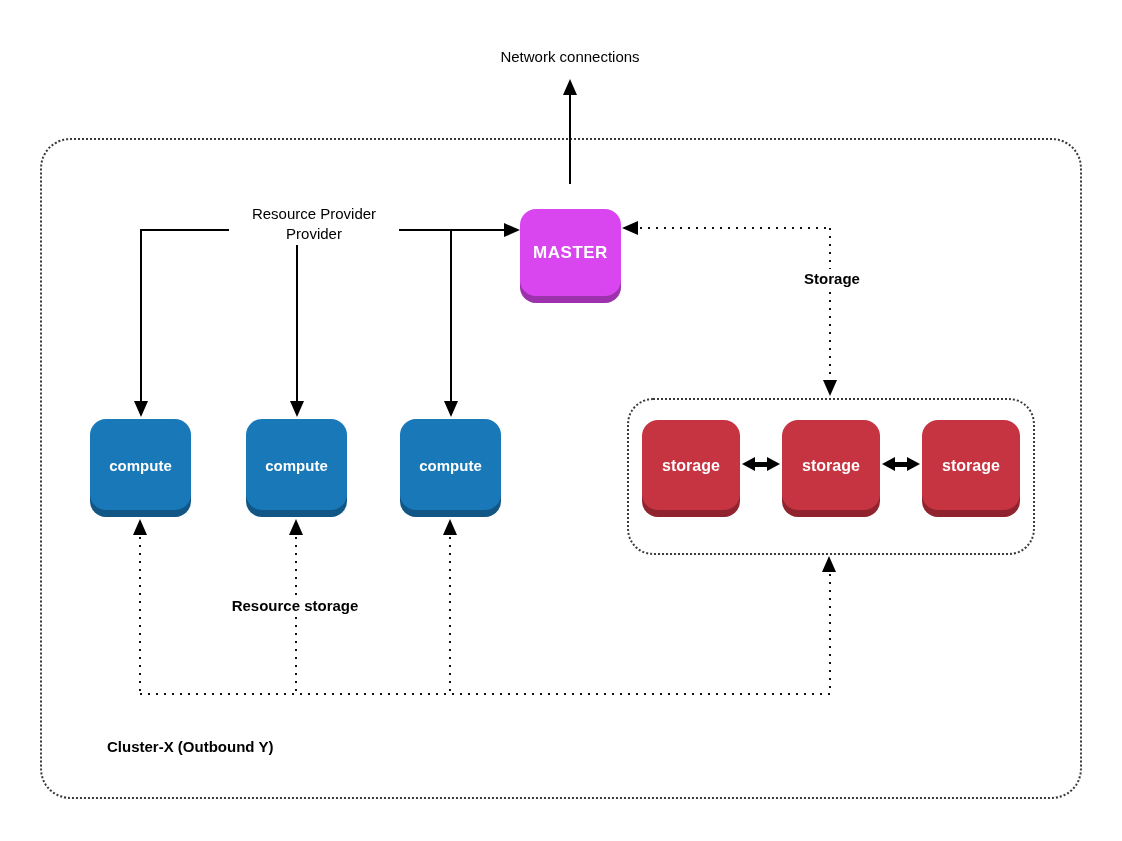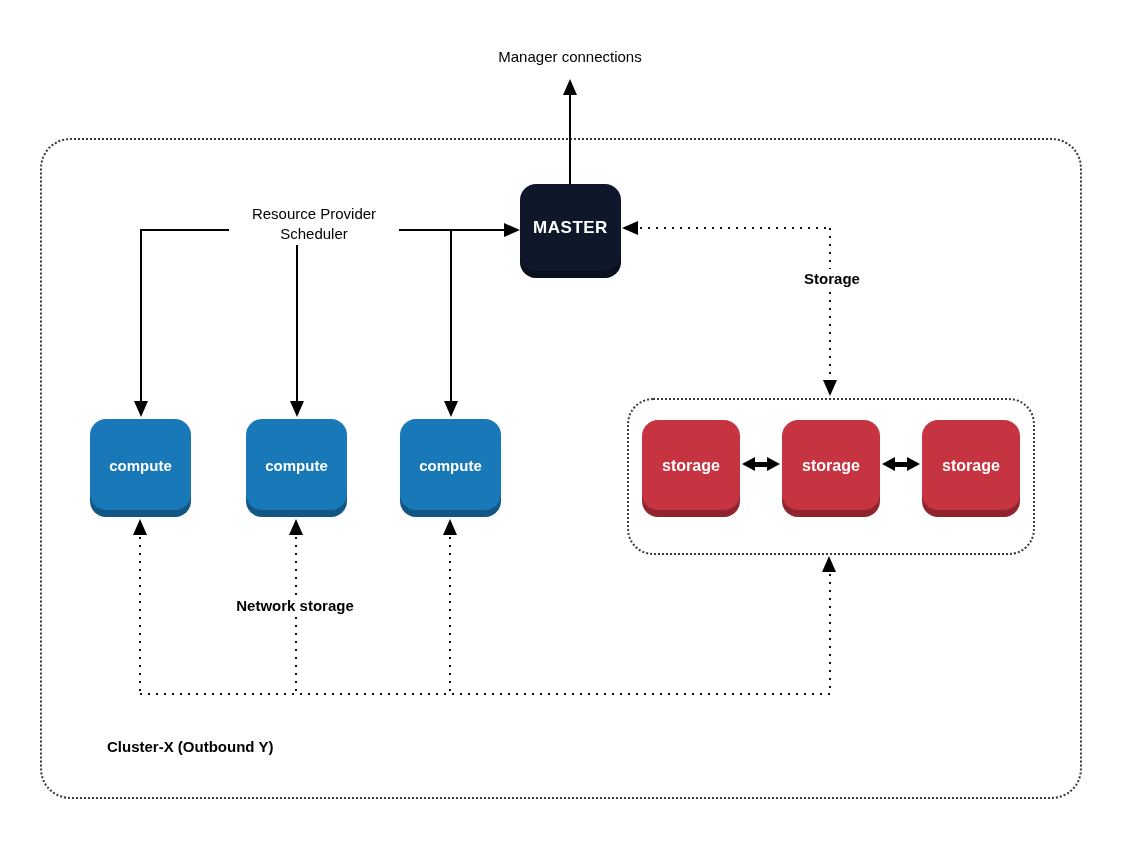--- a/index.html
+++ b/index.html
@@ -57,39 +57,39 @@
   .lbl-network{left:219px;top:596px;width:152px;}
   .lbl-cluster{left:107px;top:737px;width:260px;background:transparent;}
 </style>
 </head>
 <body>
 
 <div class="canvas">
 
   <div class="outer-boundary"></div>
 
-  <div class="lbl center lbl-outbound">Manager connections</div>
+  <div class="lbl center lbl-outbound">Network connections</div>
   <div class="sline" style="left:569px;top:95px;width:2px;height:89px;"></div>
   <div class="ah ah-up" style="left:563px;top:79px;"></div>
 
-  <div class="node master" style="background-color: #0f172a;">
+  <div class="node master" style="background-color: #d946ef; margin-top: 25px;">
     <span>MASTER</span>
   </div>
 
   <div class="sline" style="left:141px;top:229px;width:363px;height:2px;"></div>
   <div class="ah ah-right" style="left:504px;top:223px;"></div>
   <div class="sline" style="left:140px;top:229px;width:2px;height:172px;"></div>
   <div class="sline" style="left:296px;top:229px;width:2px;height:172px;"></div>
   <div class="sline" style="left:450px;top:229px;width:2px;height:172px;"></div>
   <div class="ah ah-down" style="left:134px;top:401px;"></div>
   <div class="ah ah-down" style="left:290px;top:401px;"></div>
   <div class="ah ah-down" style="left:444px;top:401px;"></div>
   <div class="lbl center lbl-rm">
     <div>Resource Provider</div>
-    <div>Scheduler</div>
+    <div>Provider</div>
   </div>
 
   <div class="node compute-1" style="background-color: rgb(24, 120, 184);">
     <span>compute</span>
   </div>
   <div class="node compute-2" style="background-color: rgb(24, 120, 184);">
     <span>compute</span>
   </div>
   <div class="node compute-3" style="background-color: rgb(24, 120, 184);">
     <span>compute</span>
@@ -124,17 +124,17 @@
 
   <div class="hdot" style="left:140px;top:693px;width:691px;"></div>
   <div class="vdot" style="left:139px;top:537px;height:156px;"></div>
   <div class="vdot" style="left:295px;top:537px;height:156px;"></div>
   <div class="vdot" style="left:449px;top:537px;height:156px;"></div>
   <div class="ah ah-up" style="left:133px;top:519px;"></div>
   <div class="ah ah-up" style="left:289px;top:519px;"></div>
   <div class="ah ah-up" style="left:443px;top:519px;"></div>
   <div class="vdot" style="left:829px;top:574px;height:119px;"></div>
   <div class="ah ah-up" style="left:822px;top:556px;"></div>
-  <div class="lbl center bold lbl-network">Network storage</div>
+  <div class="lbl center bold lbl-network">Resource storage</div>
 
   <div class="lbl bold lbl-cluster">Cluster-X (Outbound Y)</div>
 
 </div>
 
 </body></html>

